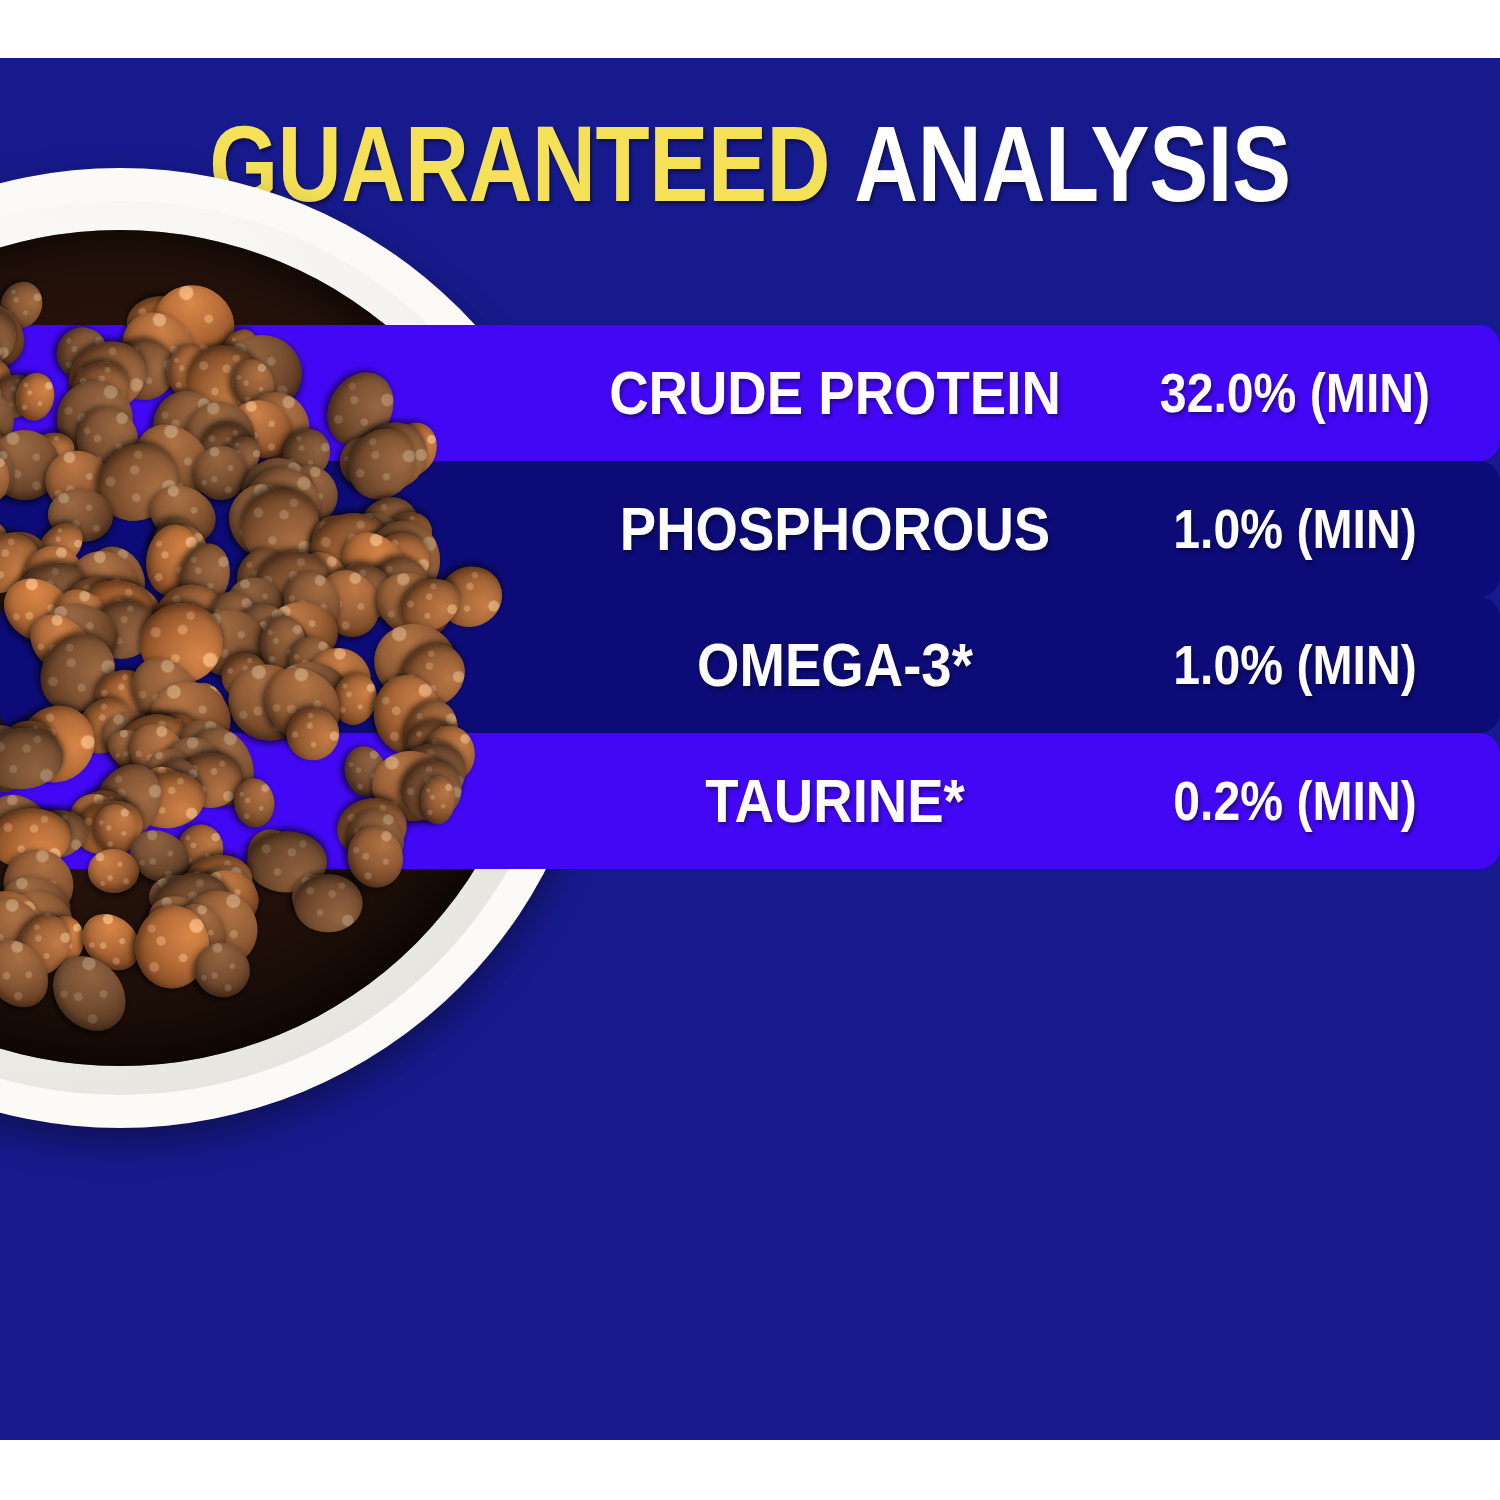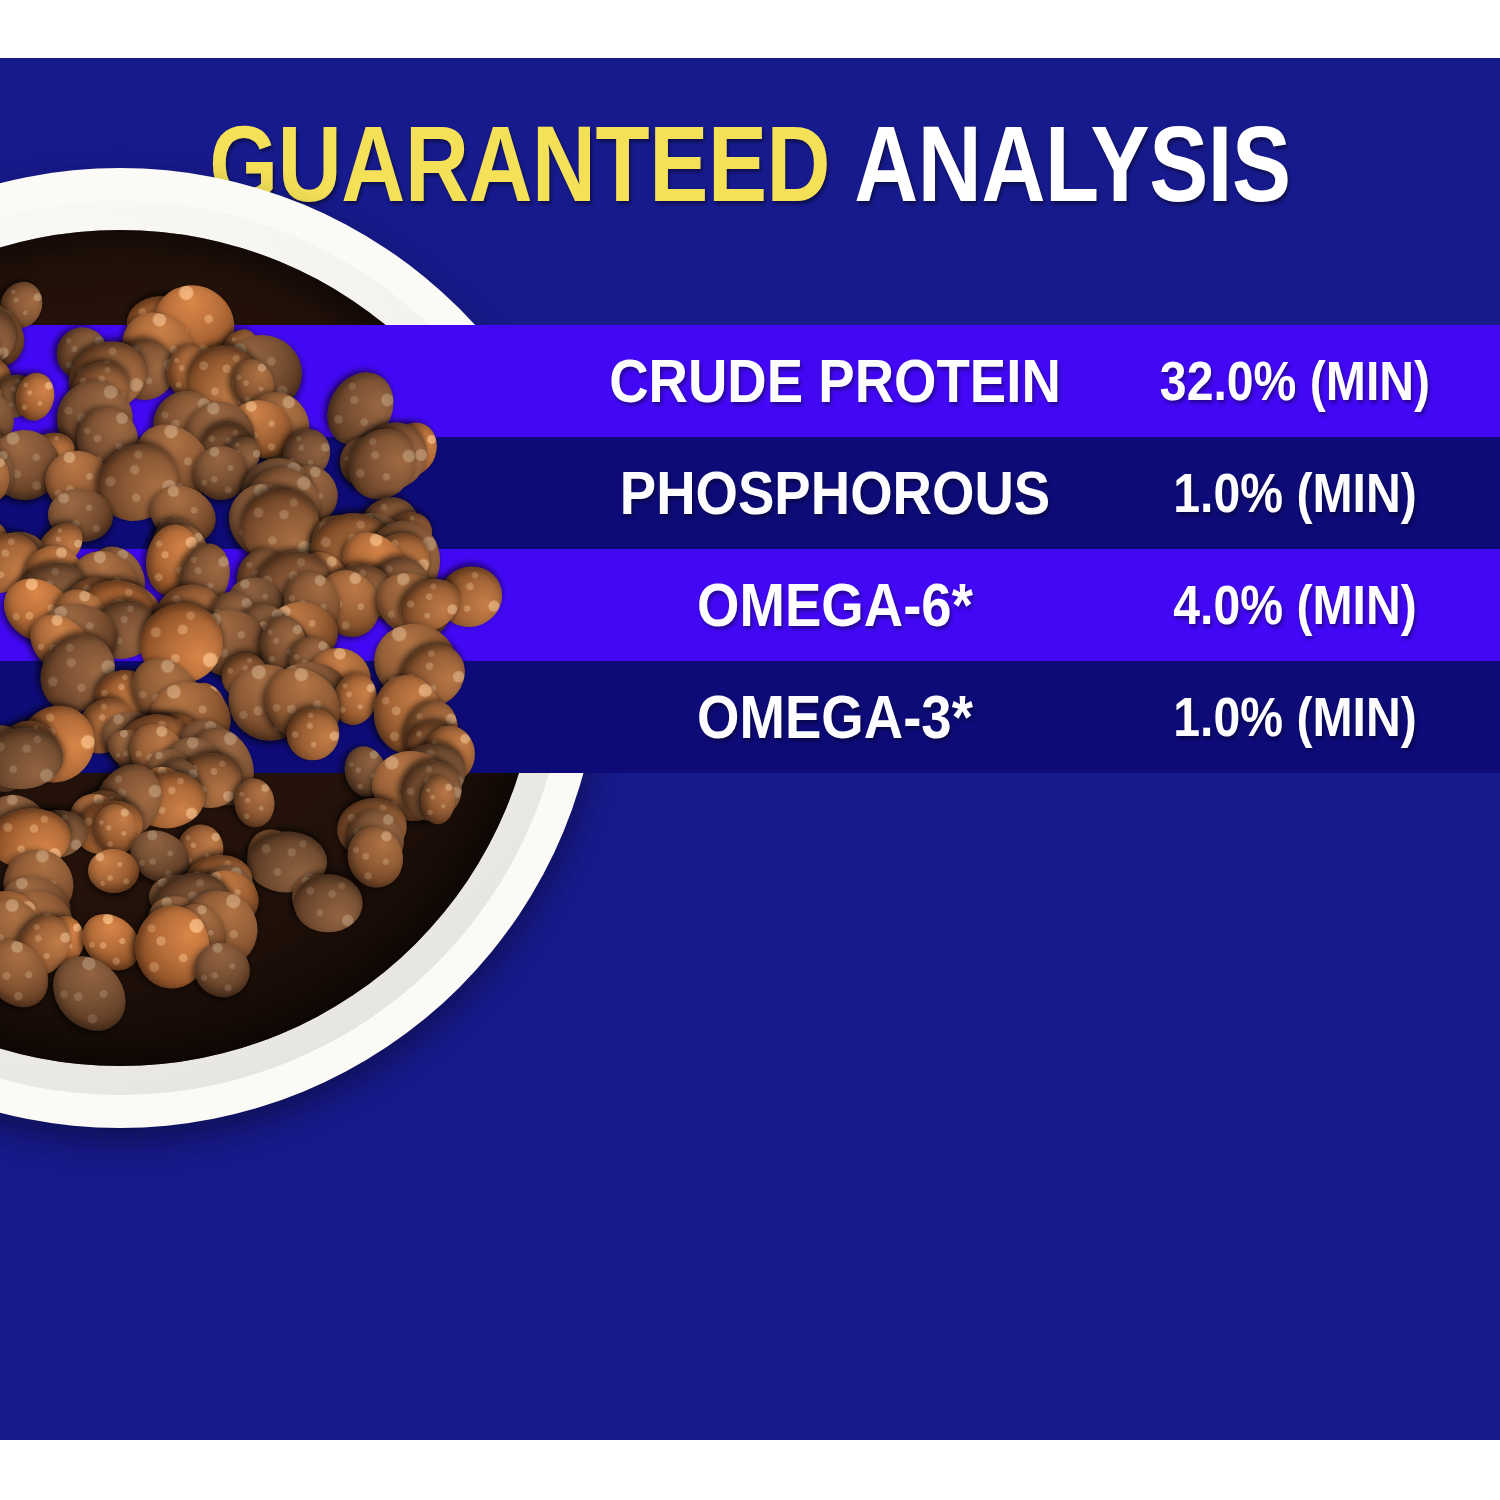--- a/index.html
+++ b/index.html
@@ -55,23 +55,24 @@
   
   #table {
     position: absolute;
     left: 0;
     top: 267px;
     width: 1500px;
   }
   .row {
     position: relative;
     width: 1500px;
-    height: 112px;
+    height: 136px;
     display: flex;
     align-items: center;
+    border-radius: 21px;
   }
   .row.bright { background: #4208f5; }
   .row.dark   { background: #0d0b78; }
 
   .cell-label {
     position: absolute;
     left: 405px;
     width: 860px;
     text-align: center;
     color: #fdfdff;
@@ -374,24 +375,24 @@
 
     <div id="table">
         <div class="row bright">
           <div class="cell-label">CRUDE PROTEIN</div>
           <div class="cell-value">32.0% (MIN)</div>
         </div>
         <div class="row dark">
           <div class="cell-label">PHOSPHOROUS</div>
           <div class="cell-value">1.0% (MIN)</div>
         </div>
-        <div class="row bright">
-          <div class="cell-label">OMEGA-6*</div>
-          <div class="cell-value">4.0% (MIN)</div>
-        </div>
         <div class="row dark">
           <div class="cell-label">OMEGA-3*</div>
           <div class="cell-value">1.0% (MIN)</div>
         </div>
+        <div class="row bright">
+          <div class="cell-label">TAURINE*</div>
+          <div class="cell-value">0.2% (MIN)</div>
+        </div>
       </div>
 
   </div>
 </div>
 
 </body></html>

